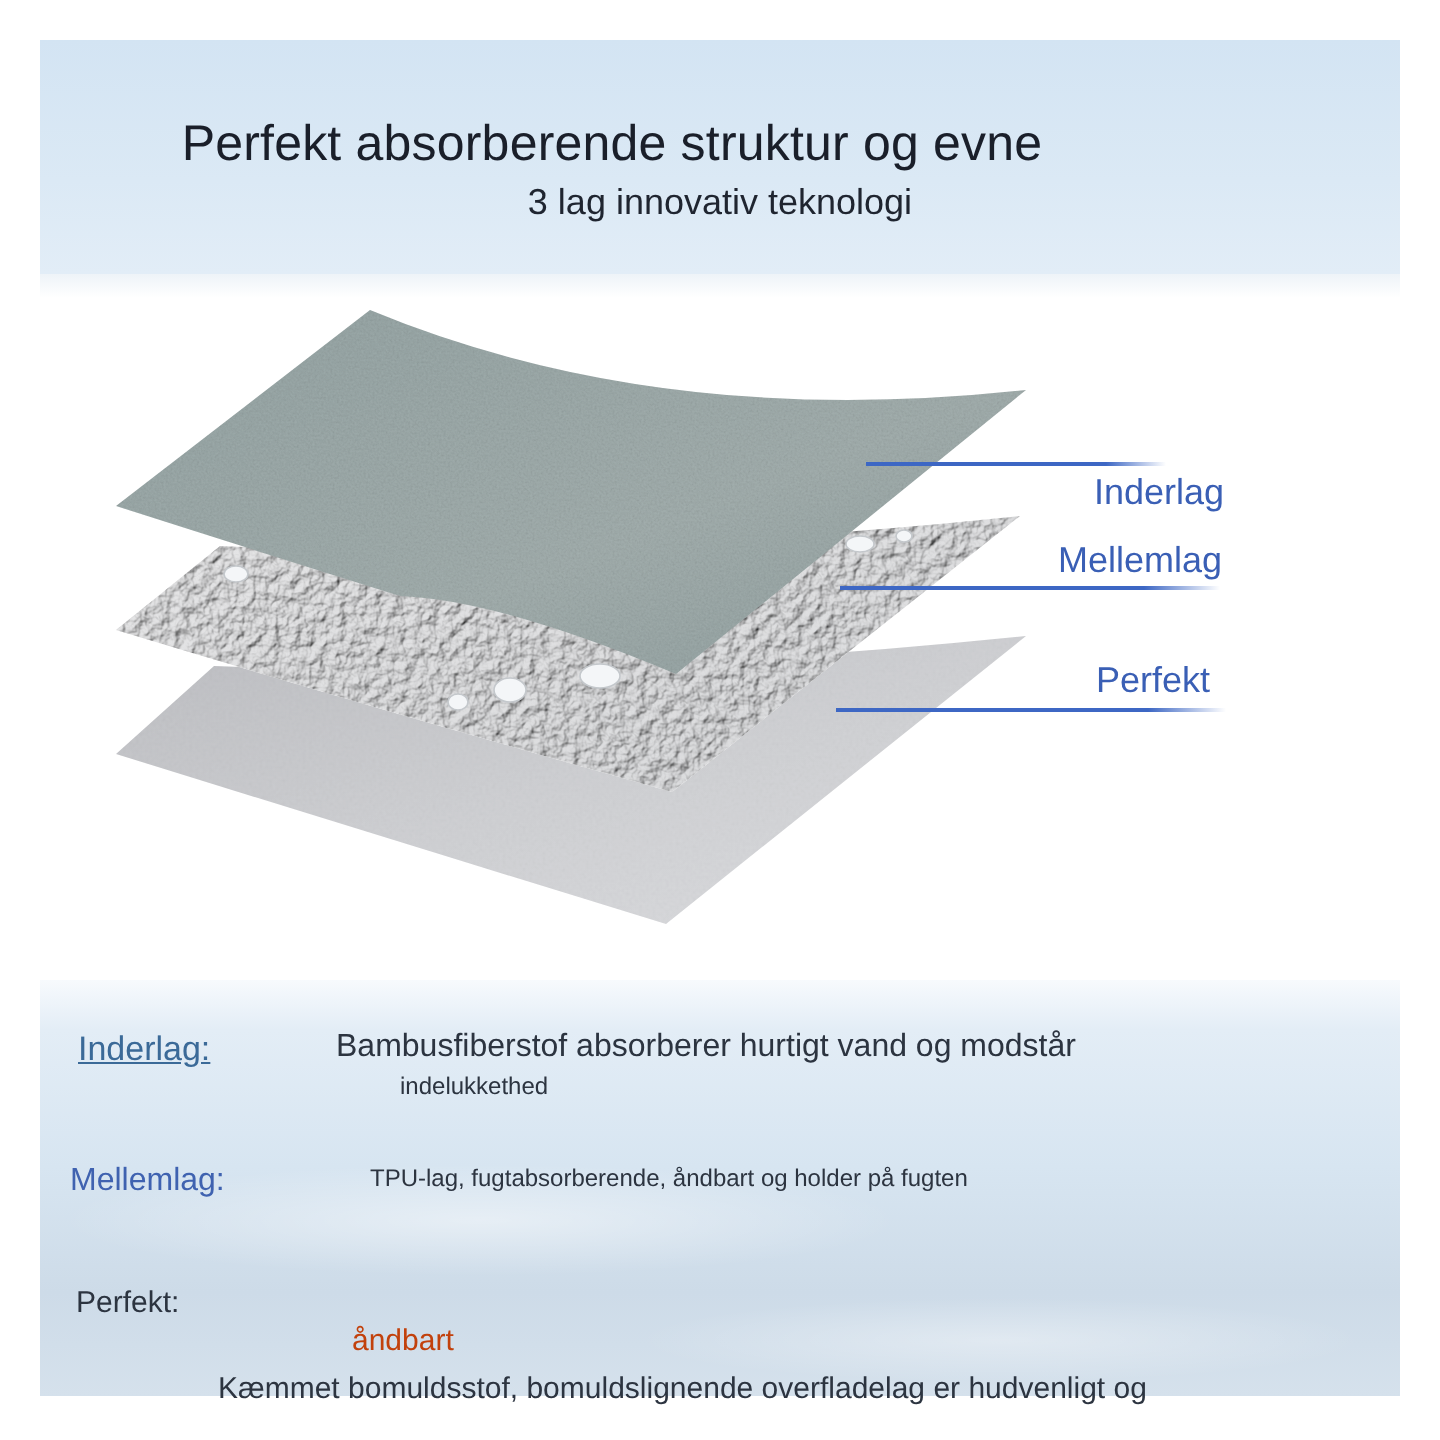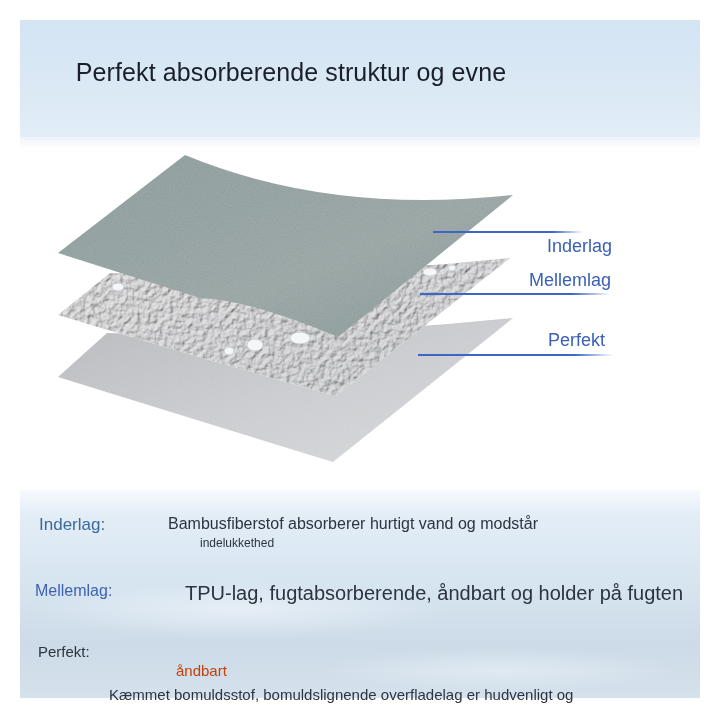--- a/index.html
+++ b/index.html
@@ -4,21 +4,21 @@
   <style>
     * { margin: 0; padding: 0; box-sizing: border-box; }
     html, body { width: 720px; height: 720px; background: #ffffff; overflow: hidden; }
     body { position: relative; font-family: "Liberation Sans", "DejaVu Sans", sans-serif; }
 
     .header-band {
       position: absolute; left: 20px; top: 20px; width: 680px; height: 117px;
       background: linear-gradient(180deg, #d3e4f3 0%, #dbe9f5 60%, #e2edf7 100%);
     }
     .header-title {
-      position: absolute; left: 1px; top: 38px; width: 540px; text-align: center;
+      position: absolute; left: 16px; top: 38px; width: 540px; text-align: center;
       font-size: 25px; color: #1a1f2a; letter-spacing: 0.1px;
     }
     .header-subtitle {
       position: absolute; left: 0; top: 71px; width: 680px; text-align: center;
       font-size: 18px; color: #1f2530;
     }
     .header-fade {
       position: absolute; left: 20px; top: 137px; width: 680px; height: 12px;
       background: linear-gradient(180deg, #eef3f8 0%, #ffffff 100%);
     }
@@ -40,36 +40,37 @@
       position: absolute; left: 20px; top: 490px; width: 680px; height: 208px;
       background:
         radial-gradient(ellipse 300px 40px at 220px 120px, rgba(255,255,255,0.45), rgba(255,255,255,0) 70%),
         radial-gradient(ellipse 260px 30px at 480px 180px, rgba(255,255,255,0.35), rgba(255,255,255,0) 70%),
         linear-gradient(180deg, #f7fafd 0%, #e3edf6 12%, #d7e5f1 45%, #cddbe8 75%, #d5e1ec 100%);
     }
     .desc-row { position: absolute; }
     .desc-label { position: absolute; white-space: nowrap; }
     .desc-text { position: absolute; white-space: nowrap; color: #2c3440; }
 
-    .row-inner .desc-label { left: 39px; top: 515px; font-size: 17px; color: #3b6a98; }
+    .row-inner .desc-label { left: 39px; top: 515px; font-size: 17px; color: #3b6a98; text-decoration: underline; }
     .row-inner .desc-text  { left: 168px; top: 515px; font-size: 16px; }
     .row-inner .desc-cont  { position: absolute; left: 172px; top: 536px; font-size: 12px; color: #2c3440; white-space: nowrap; margin-left: 28px; }
 
     .row-middle .desc-label { left: 35px; top: 582px; font-size: 16px; color: #3f62b0; }
-    .row-middle .desc-text  { left: 185px; top: 582px; font-size: 20px; }
+    .row-middle .desc-text  { left: 185px; top: 582px; font-size: 12px; }
 
     .row-outer .desc-label { left: 38px; top: 643px; font-size: 15px; color: #2c3440; }
     .row-outer .desc-text  { left: 109px; top: 643px; font-size: 15px; margin-top: 43px; }
     .row-outer .desc-cont  { position: absolute; left: 176px; top: 662px; font-size: 15px; color: #c2410c; white-space: nowrap; }
   </style>
 </head>
 <body>
 
 <div class="header-band">
   <div class="header-title">Perfekt absorberende struktur og evne</div>
+  <div class="header-subtitle">3 lag innovativ teknologi</div>
 </div>
 <div class="header-fade"></div>
 
 <div class="illustration">
   <svg width="720" height="340" viewBox="0 140 720 340">
     <defs>
       <filter id="fuzz" x="0" y="0" width="100%" height="100%">
         <feTurbulence type="fractalNoise" baseFrequency="0.9" numOctaves="2" seed="3" result="n"></feTurbulence>
         <feColorMatrix type="saturate" values="0" in="n" result="g"></feColorMatrix>
         <feComponentTransfer in="g" result="g2">

